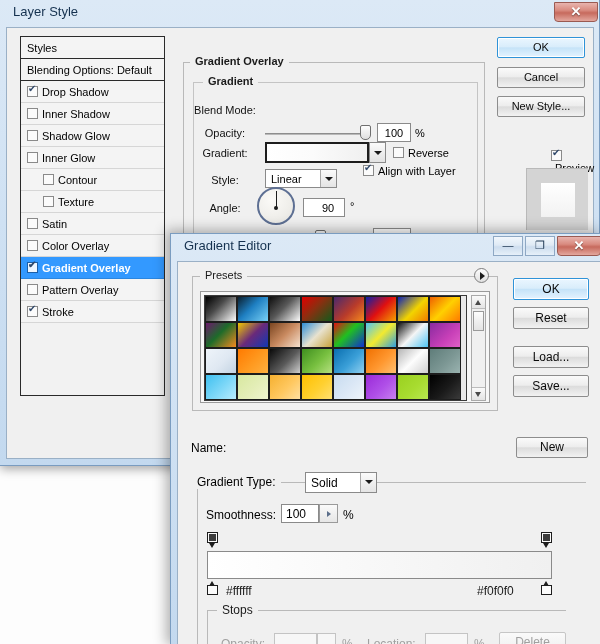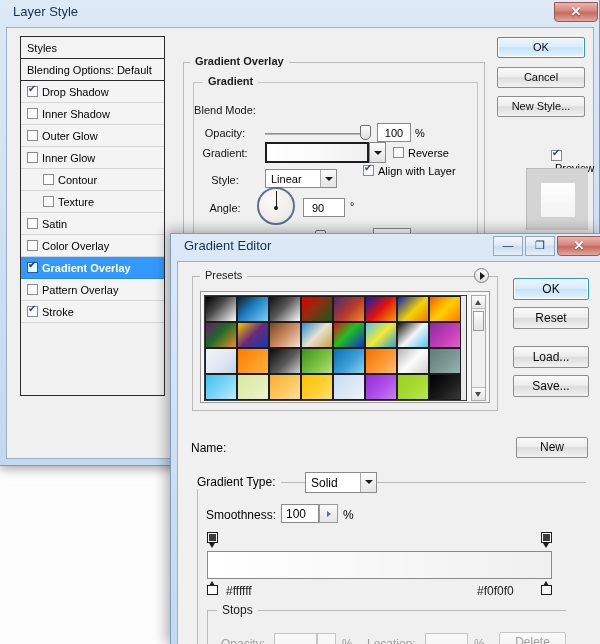--- a/index.html
+++ b/index.html
@@ -357,21 +357,21 @@
   </div>
 
   <div id="ls-client">
 
     <div id="styles-list">
       <div class="style-row header">Styles</div>
       <div class="style-row header">Blending Options: Default</div>
       <div id="styles-rows">
           <div class="style-row"><span class="cbox checked"></span><span class="lbl">Drop Shadow</span></div>
           <div class="style-row"><span class="cbox"></span><span class="lbl">Inner Shadow</span></div>
-          <div class="style-row"><span class="cbox"></span><span class="lbl">Outer Glow</span></div>
+          <div class="style-row"><span class="cbox"></span><span class="lbl">Shadow Glow</span></div>
           <div class="style-row"><span class="cbox"></span><span class="lbl">Inner Glow</span></div>
           <div class="style-row indent"><span class="cbox"></span><span class="lbl">Contour</span></div>
           <div class="style-row indent"><span class="cbox"></span><span class="lbl">Texture</span></div>
           <div class="style-row"><span class="cbox"></span><span class="lbl">Satin</span></div>
           <div class="style-row"><span class="cbox"></span><span class="lbl">Color Overlay</span></div>
           <div class="style-row selected"><span class="cbox checked"></span><span class="lbl">Gradient Overlay</span></div>
           <div class="style-row"><span class="cbox"></span><span class="lbl">Pattern Overlay</span></div>
           <div class="style-row"><span class="cbox checked"></span><span class="lbl">Stroke</span></div>
         </div>
     </div>
@@ -403,21 +403,21 @@
     </div>
     <div class="opt-check" style="left:340px; top:137px;padding-left:16px;">
       <span class="cbox checked"></span><span>Align with Layer</span>
     </div>
 
     <div class="fld-label" style="left:182px; top:174px; width:72px;">Angle:</div>
     <div id="angle-dial" style="left:250px; top:159px;">
       <div id="angle-needle"></div>
       <div id="angle-dot"></div>
     </div>
-    <div class="numbox" style="left:296px; top:170px; width:42px; text-align:left; padding-left:8px;">90</div>
+    <div class="numbox" style="left:296px; top:170px; width:42px; text-align:left; padding-left:18px;">90</div>
     <div class="pct" style="left:343px; top:172px;">°</div>
 
     <div class="fld-label" style="left:182px; top:204px; width:72px;">Scale:</div>
     <div class="slider-track" style="left:258px; top:210px; width:100px;"></div>
     <div class="slider-knob" style="left:308px; top:202px;"></div>
     <div class="numbox" style="left:366px; top:200px; width:38px;">100</div>
     <div class="pct" style="left:408px; top:204px;">%</div>
 
     <div class="btn primary" style="left:490px; top:9px; width:88px;">OK</div>
     <div class="btn" style="left:490px; top:39px; width:88px;">Cancel</div>

